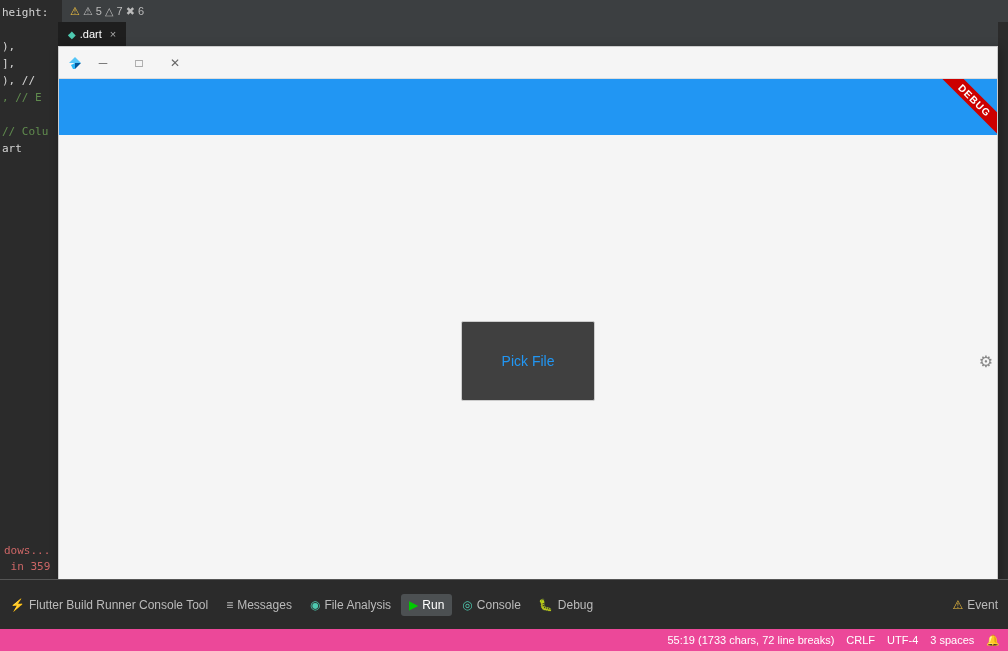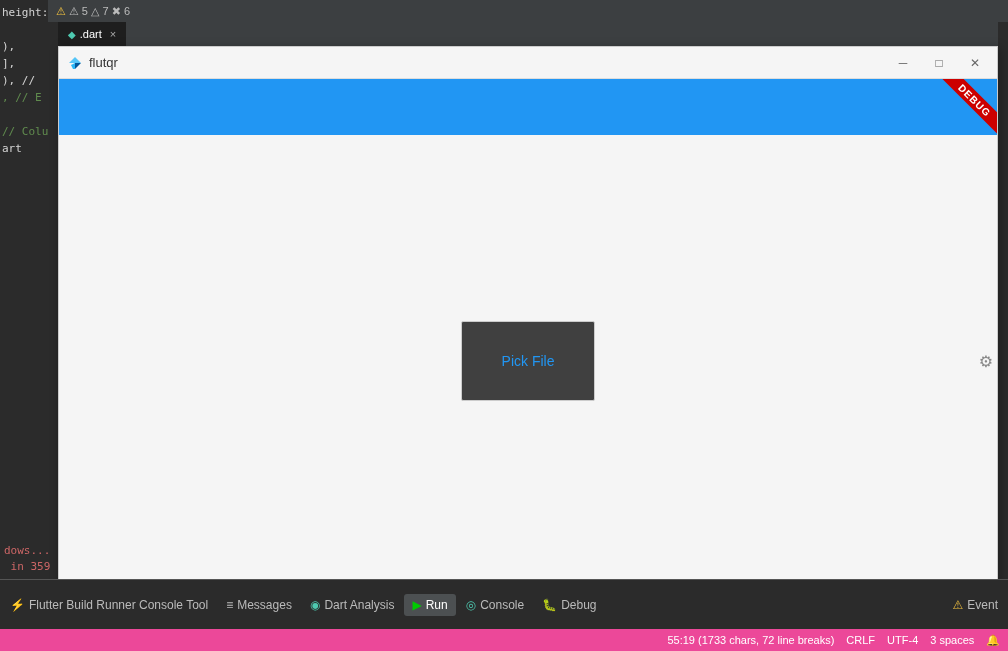--- a/index.html
+++ b/index.html
@@ -177,21 +177,21 @@
       right: 0;
       height: 22px;
       display: flex;
       align-items: center;
       background: #3c3f41;
       padding: 0 8px;
       font-size: 11px;
       color: #bbbbbb;
       gap: 8px;
       z-index: 10;
-      left: 48px;
+      left: 62px;
     }
 
     
     .code-tabs {
       position: absolute;
       top: 22px;
       left: 58px;
       height: 24px;
       background: #3c3f41;
       display: flex;
@@ -296,21 +296,20 @@
 
 <div class="flutter-window" style="top:46px;left:58px;">
 
   <div class="flutter-titlebar">
 
     <svg class="flutter-logo" viewBox="0 0 16 16">
       <polygon points="2,8 8,2 14,8 8,8" fill="#54C5F8"></polygon>
       <polygon points="8,8 14,8 8,14" fill="#01579B"></polygon>
       <polygon points="4,10 8,8 8,14 6,14" fill="#29B6F6"></polygon>
     </svg>
-    <span class="flutter-title">flutqr</span>
     <div class="window-controls">
       <button class="win-btn">─</button>
       <button class="win-btn">□</button>
       <button class="win-btn close">✕</button>
     </div>
   </div>
 
   <div class="flutter-appbar">
     <div class="debug-banner">
       <div class="debug-banner-inner">DEBUG</div>
@@ -334,21 +333,21 @@
     <div class="toolbar-item">
       <span style="color:#f0a000">⚡</span>
       <span>Flutter Build Runner Console Tool</span>
     </div>
     <div class="toolbar-item">
       <span>≡</span>
       <span>Messages</span>
     </div>
     <div class="toolbar-item">
       <span style="color:#4ec9b0">◉</span>
-      <span>Dart Analysis</span>
+      <span>File Analysis</span>
     </div>
     <div class="toolbar-item active">
       <span style="color:#00cc00">▶</span>
       <span>Run</span>
     </div>
     <div class="toolbar-item">
       <span style="color:#4ec9b0">◎</span>
       <span>Console</span>
     </div>
     <div class="toolbar-item">

